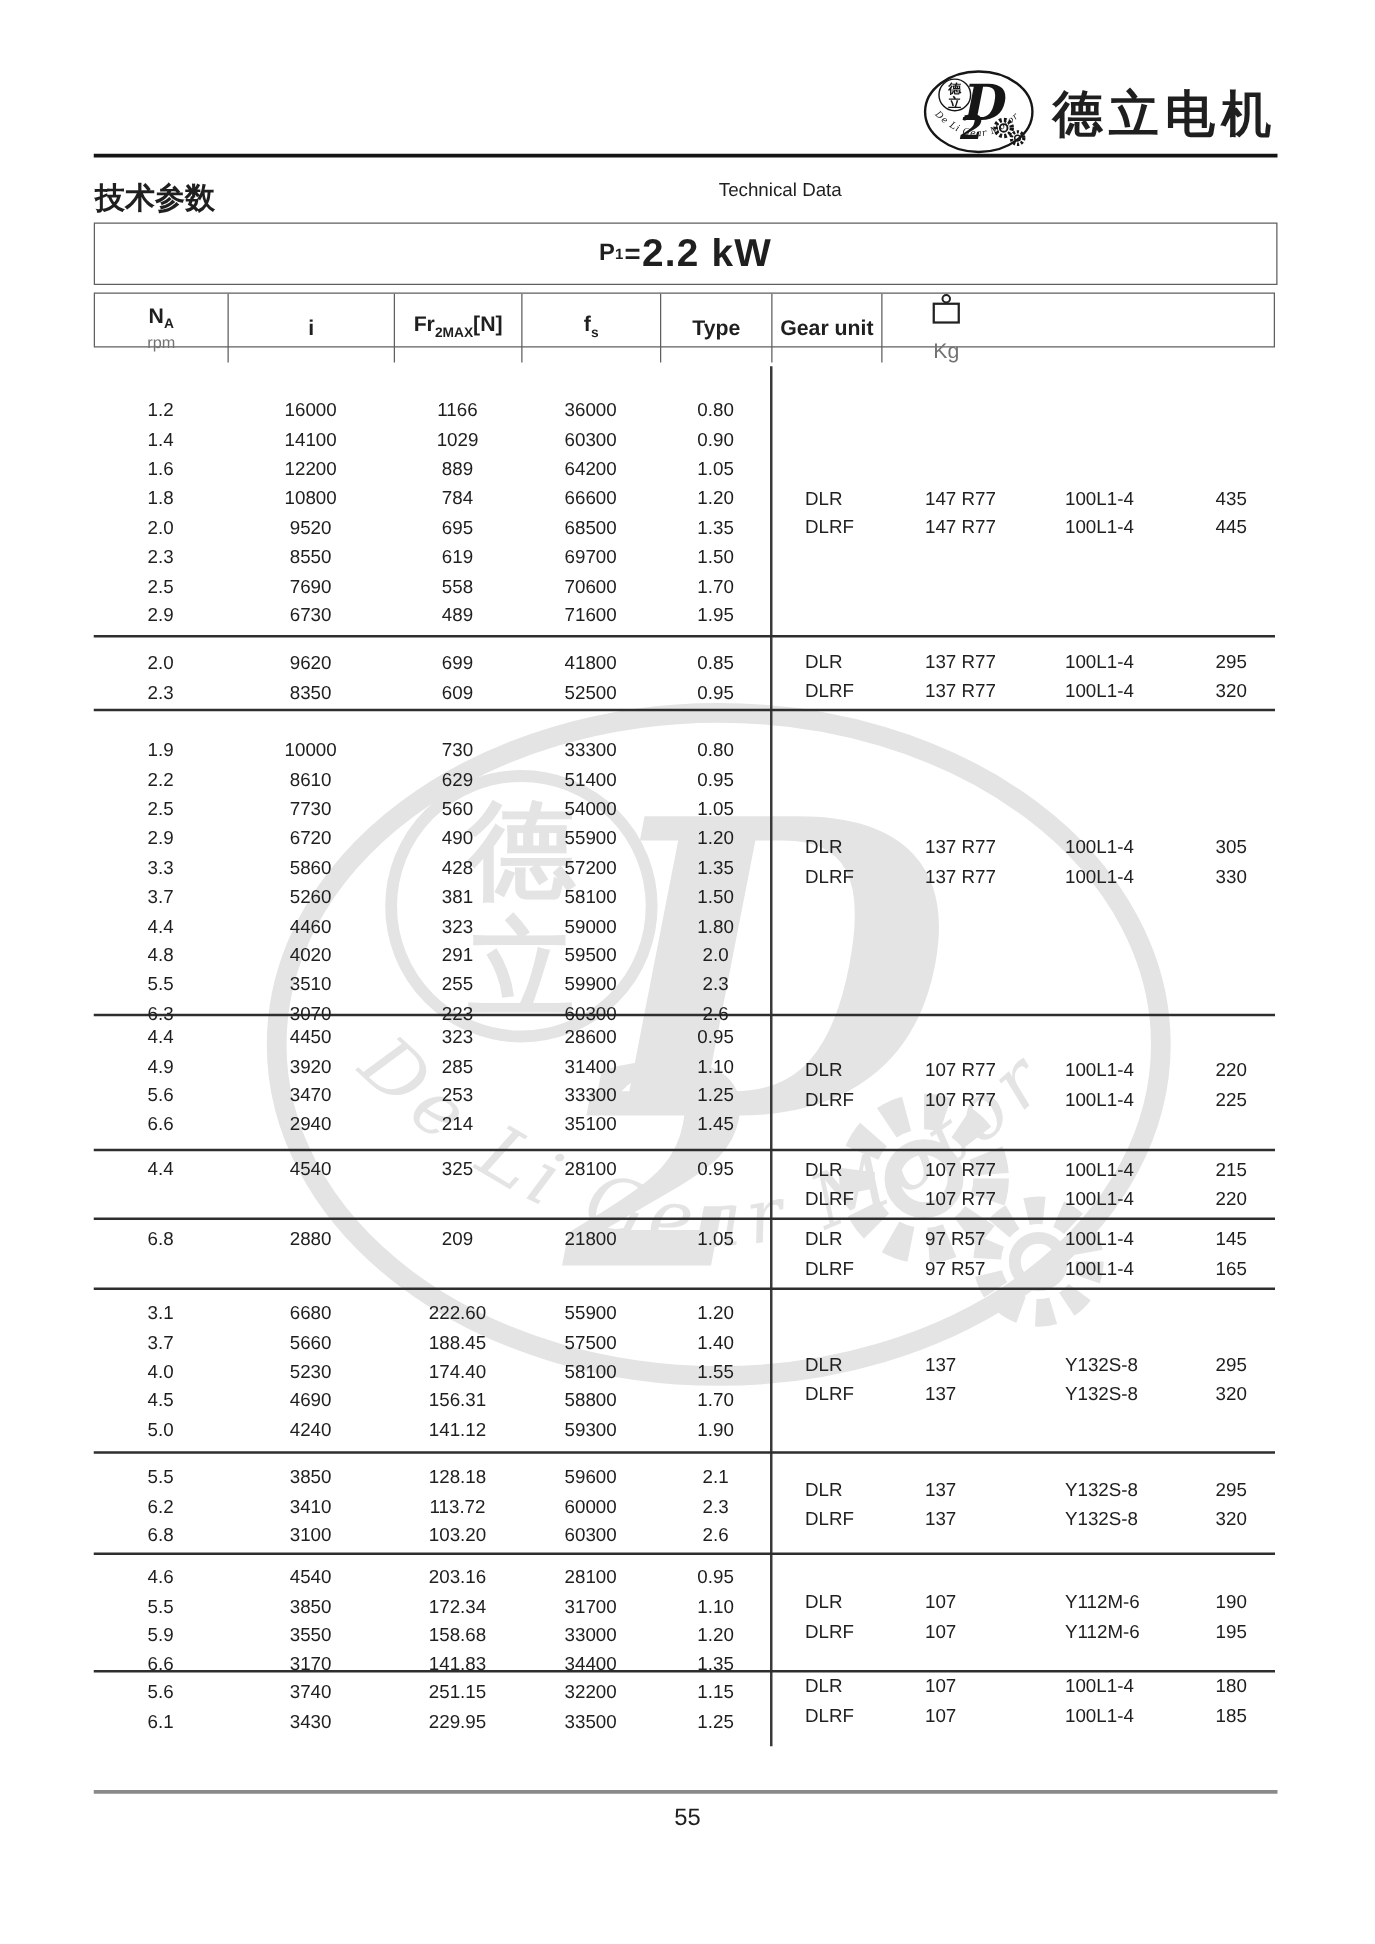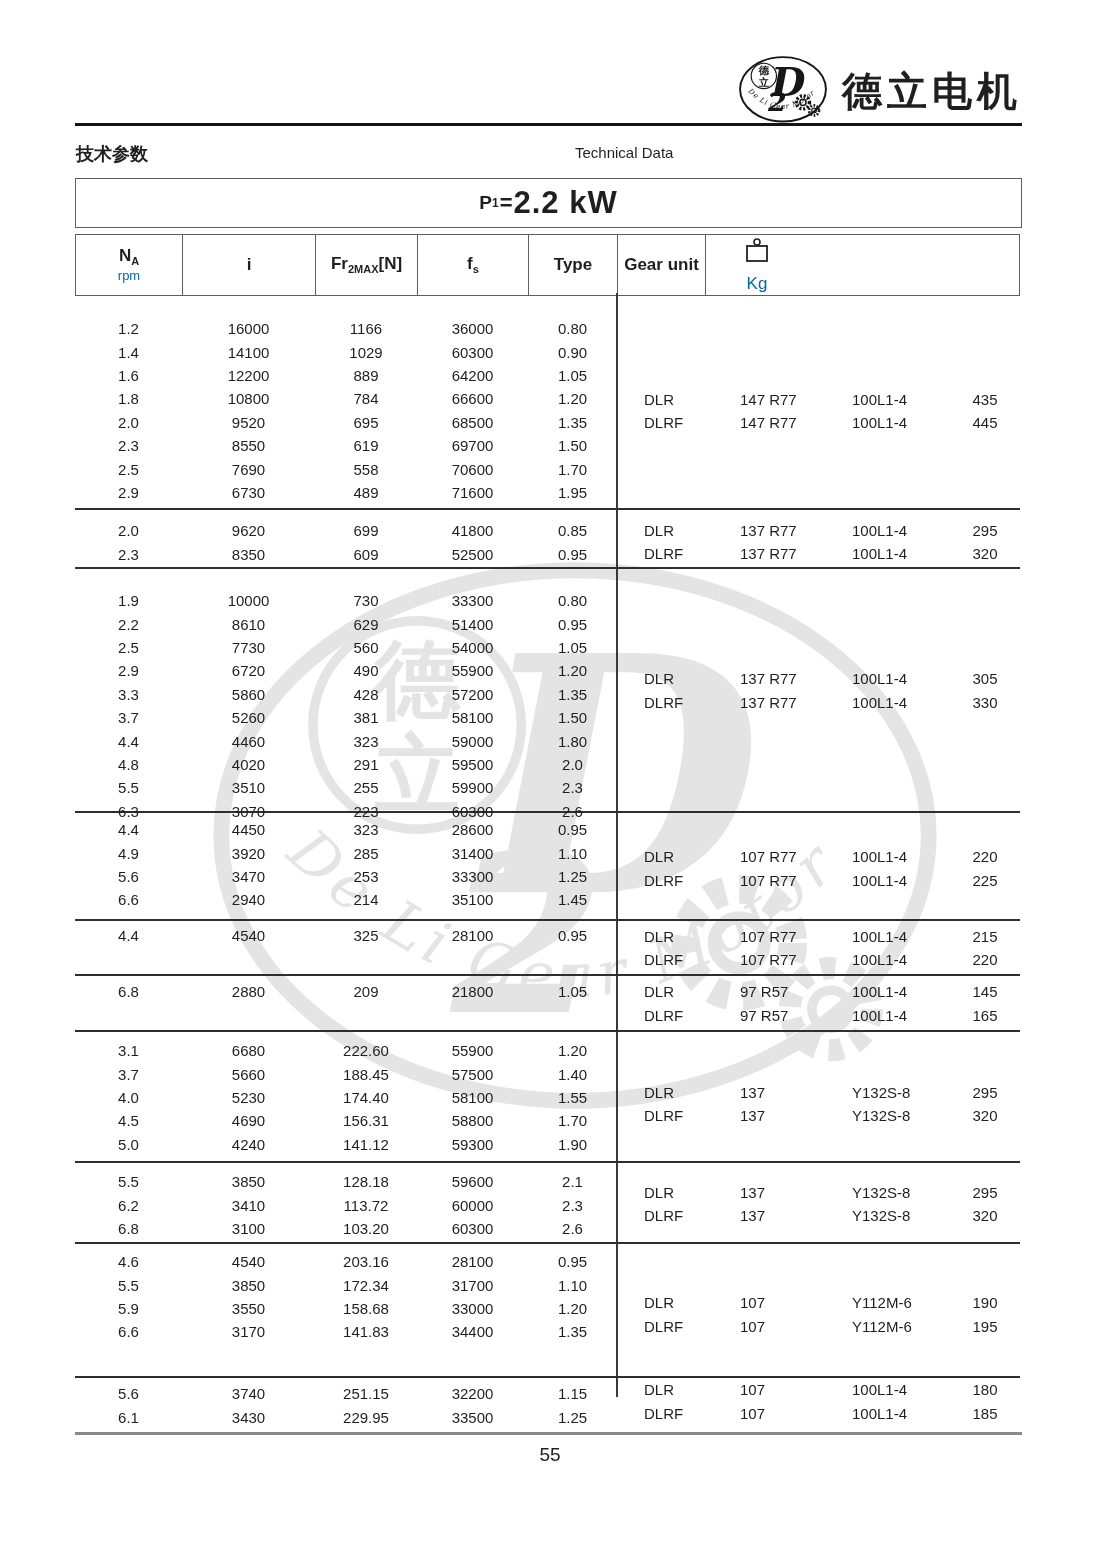--- a/index.html
+++ b/index.html
@@ -21,47 +21,47 @@
   }
   .content{position:relative;z-index:1;}
   
   .brand-logo{position:absolute;left:737px;top:54px;width:92px;height:73px;color:#161616;}
   .brand-title{
     position:absolute;left:842px;top:64px;
     font-family:"DejaVu Serif", serif;
     font-size:40px;font-weight:bold;letter-spacing:5px;white-space:nowrap;
   }
   .top-rule{position:absolute;left:75px;top:123px;width:947px;height:3px;background:#141414;}
-  .title-cn{position:absolute;left:76px;top:142px;font-size:18px;font-weight:bold;}
+  .title-cn{position:absolute;left:76px;top:142px;font-size:24px;font-weight:bold;}
   .title-en{position:absolute;left:575px;top:144px;font-size:15px;font-weight:normal;}
   
   .p1-box{
     position:absolute;left:75px;top:178px;width:945px;height:48px;
     border:1.5px solid #5f5f5f;
     display:flex;align-items:center;justify-content:center;
   }
   .p1-box .psym{font-size:19px;font-weight:bold;}
   .p1-box .psub{font-size:12px;font-weight:bold;vertical-align:-3px;}
   .p1-box .peq{font-size:22px;font-weight:800;margin:0 1px 0 1px;}
   .p1-box .pval{font-size:31px;font-weight:800;letter-spacing:1px;}
   
   .thead{
-    position:absolute;left:75px;top:234px;width:945px;height:62px;
+    position:absolute;left:75px;top:234px;width:945px;height:44px;
     border:1.5px solid #5f5f5f;box-sizing:border-box;
     display:grid;grid-template-columns:107px 133px 102px 111px 89px 88px 102px 143px 1fr;text-align:center;
   }
   .hcell{
     border-right:1.5px solid #5f5f5f;
     display:flex;flex-direction:column;align-items:center;justify-content:center;
     line-height:1.05;
   }
   .hcell:last-child{border-right:none;}
   .hmain{font-size:17px;font-weight:bold;}
   .hmain .sub{font-size:11px;font-weight:bold;}
-  .hunit{font-size:13px;color:#0369a1;margin-top:1px;}
+  .hunit{font-size:13px;color:#737373;margin-top:1px;}
   .kgcell svg{display:block;margin:0 auto;}
   .kgcell .hunit{font-size:17px;margin-top:12px;}
   
   .tbody{position:absolute;left:75px;top:293px;width:945px;}
   .vdivider{position:absolute;left:541px;top:0;width:2px;height:1104px;background:#3a3a3a;}
   .section{position:relative;box-sizing:border-box;}
   .section.sep{border-bottom:2px solid #2e2e2e;}
   .lrow{
     display:grid;grid-template-columns:107px 133px 102px 111px 89px;
     height:23.4px;align-items:center;
@@ -520,21 +520,21 @@
               <div class="rk">295</div>
             </div>
             <div class="rrow">
               <div class="rt">DLRF</div>
               <div class="rg">137</div>
               <div class="rm">Y132S-8</div>
               <div class="rk">320</div>
             </div>
           </div>
         </div>
-        <div class="section sep" style="height: 134px; padding-top: 6px;">
+        <div class="section sep" style="height: 94px; padding-top: 6px;">
           <div class="lrow">
             <div>4.6</div>
             <div>4540</div>
             <div>203.16</div>
             <div>28100</div>
             <div>0.95</div>
           </div>
           <div class="lrow">
             <div>5.5</div>
             <div>3850</div>

